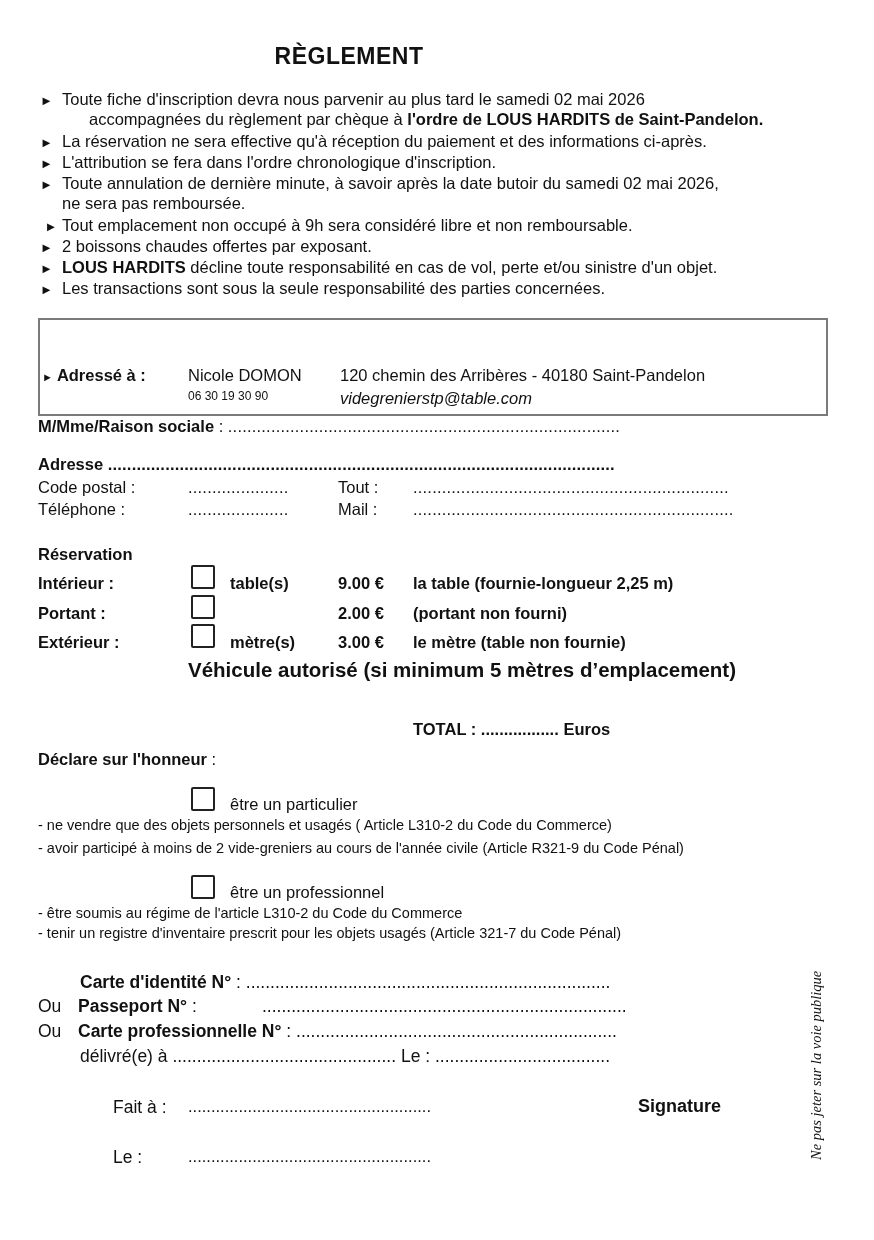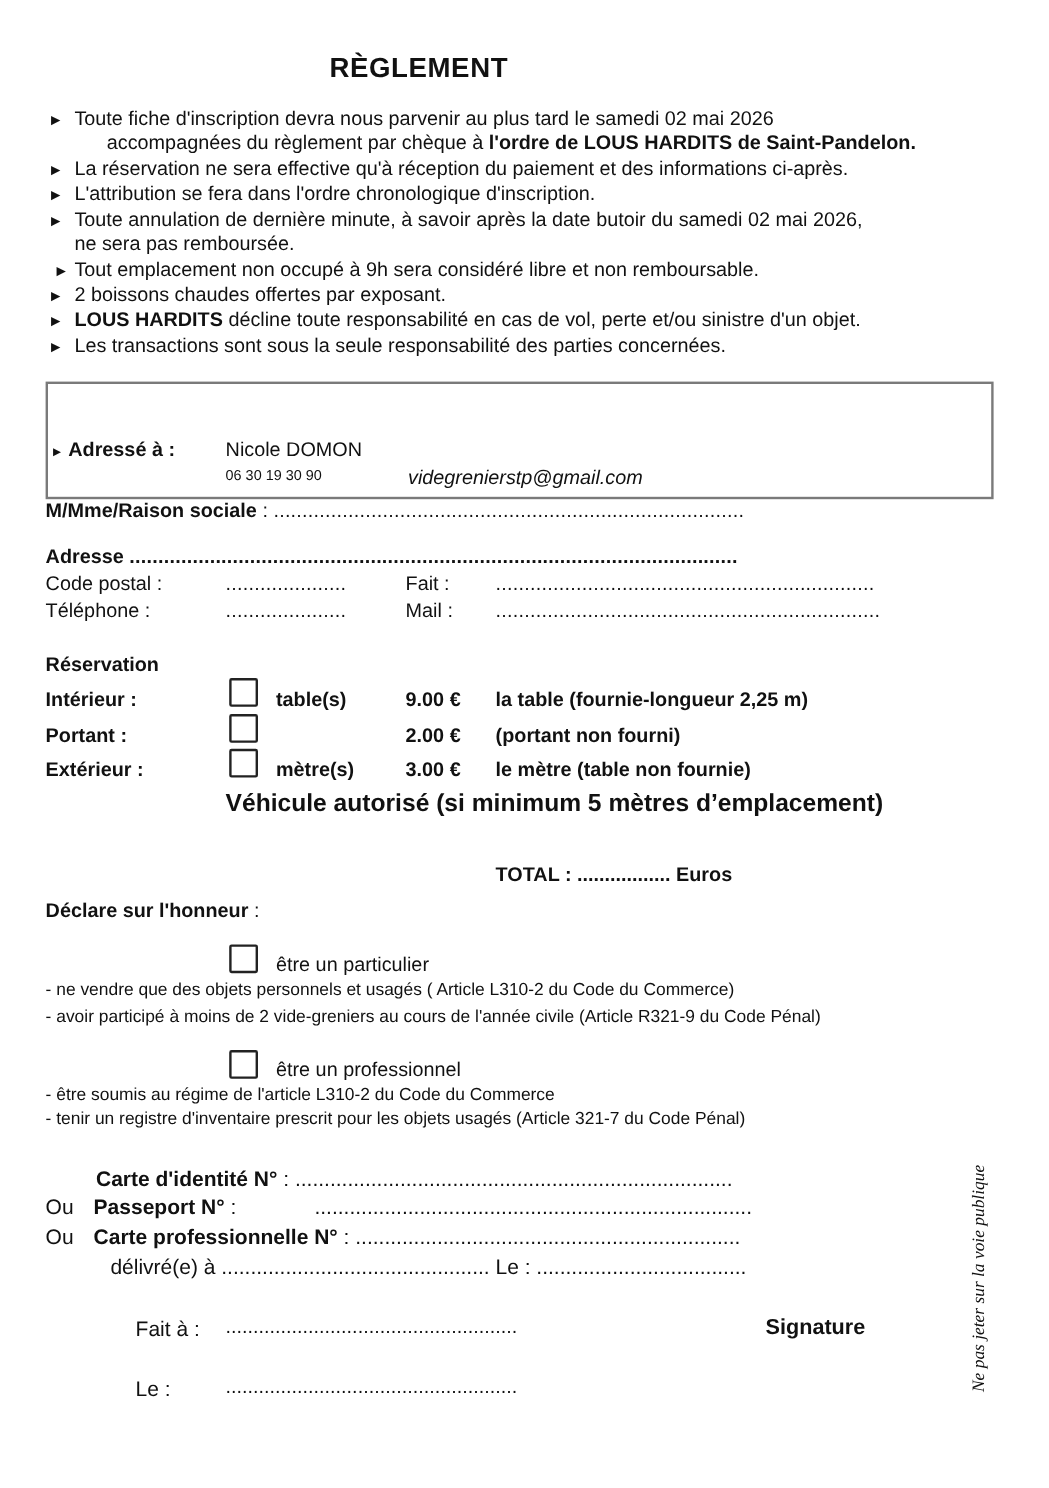--- a/index.html
+++ b/index.html
@@ -64,33 +64,34 @@
 <div class="abs rule" style="top:278px;">
   <span class="arrow">►</span><span>Les transactions sont sous la seule responsabilité des parties concernées.</span>
 </div>
 
 <div class="box">
   <div class="abs b" style="left:2px; top:46px; font-size:16.5px;">
     <span style="font-size:11px;">►</span>
     <span>Adressé à :</span>
   </div>
   <div class="abs" style="left:148px; top:46px; font-size:16.5px;">Nicole DOMON</div>
+  <div class="abs" style="left:300px; top:46px; font-size:16.5px;">120 chemin des Arribères - 40180 Saint-Pandelon</div>
   <div class="abs" style="left:148px; top:69px; font-size:12px;">06 30 19 30 90</div>
-  <div class="abs" style="left:300px; top:69px; font-size:16.5px; font-style:italic;">videgrenierstp@gmail.com</div>
+  <div class="abs" style="left:300px; top:69px; font-size:16.5px; font-style:italic;">videgrenierstp@table.com</div>
 </div>
 
 <div class="abs lbl" style="left:38px; top:417px;">
   <span class="b">M/Mme/Raison sociale</span><span> : </span><span class="dots">..................................................................................</span>
 </div>
 <div class="abs lbl" style="left:38px; top:455px;font-weight:bold;">
   <span>Adresse</span> <span class="dots">..........................................................................................................</span>
 </div>
 <div class="abs lbl" style="left:38px; top:478px;">Code postal :</div>
 <div class="abs lbl dots" style="left:188px; top:478px;">.....................</div>
-<div class="abs lbl" style="left:338px; top:478px;">Fait :</div>
+<div class="abs lbl" style="left:338px; top:478px;">Tout :</div>
 <div class="abs lbl dots" style="left:413px; top:478px;">..................................................................</div>
 <div class="abs lbl" style="left:38px; top:500px;">Téléphone :</div>
 <div class="abs lbl dots" style="left:188px; top:500px;">.....................</div>
 <div class="abs lbl" style="left:338px; top:500px;">Mail :</div>
 <div class="abs lbl dots" style="left:413px; top:500px;">...................................................................</div>
 
 <div class="abs b lbl" style="left:38px; top:545px;">Réservation</div>
 
 <div class="abs b lbl" style="left:38px; top:574px;">Intérieur :</div>
 <div class="cb" style="left:191px; top:565px; width:24px; height:24px;"></div>
@@ -134,21 +135,21 @@
 </div>
 <div class="abs lbl" style="left:38px; top:996px; font-size:17.5px;">Ou</div>
 <div class="abs lbl" style="left:78px; top:996px; font-size:17.5px;">
   <span class="b">Passeport N°</span><span> :</span>
 </div>
 <div class="abs lbl" style="left:262px; top:996px; font-size:17.5px;">...........................................................................</div>
 <div class="abs lbl" style="left:38px; top:1021px; font-size:17.5px;">Ou</div>
 <div class="abs lbl" style="left:78px; top:1021px; font-size:17.5px;">
   <span class="b">Carte professionnelle N°</span><span> : ..................................................................</span>
 </div>
-<div class="abs lbl" style="left:92px; top:1046px; font-size:17.5px;">délivré(e) à .............................................. Le : ....................................</div>
+<div class="abs lbl" style="left:80px; top:1046px; font-size:17.5px;">délivré(e) à .............................................. Le : ....................................</div>
 
 <div class="abs lbl" style="left:113px; top:1097px; font-size:17.5px;">Fait à :</div>
 <div class="abs lbl" style="left:188px; top:1097px;">.....................................................</div>
 <div class="abs b" style="left:638px; top:1096px; font-size:18px;">Signature</div>
 <div class="abs lbl" style="left:113px; top:1147px; font-size:17.5px;">Le :</div>
 <div class="abs lbl" style="left:188px; top:1147px;">.....................................................</div>
 
 <div class="vertical">Ne pas jeter sur la voie publique</div>
 
 </body></html>

